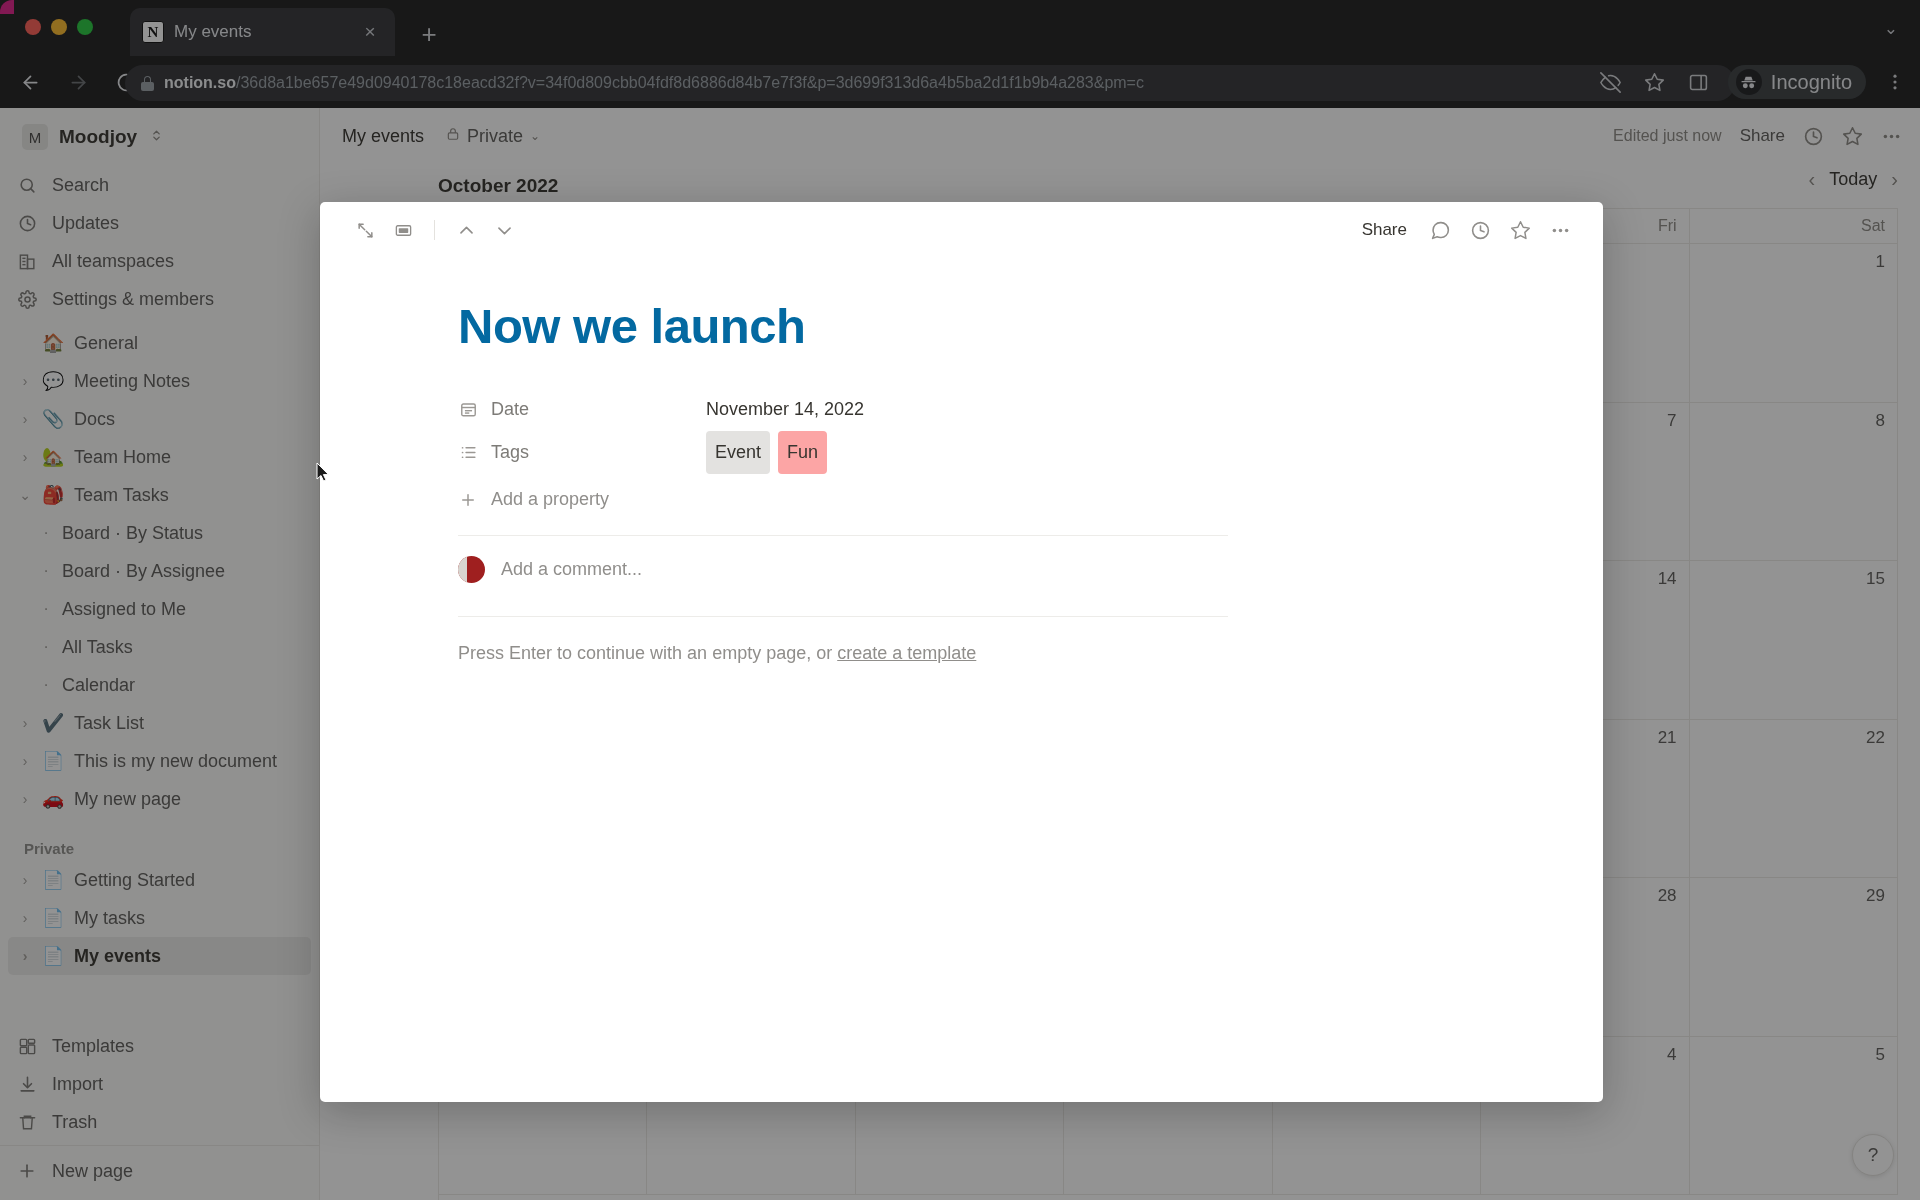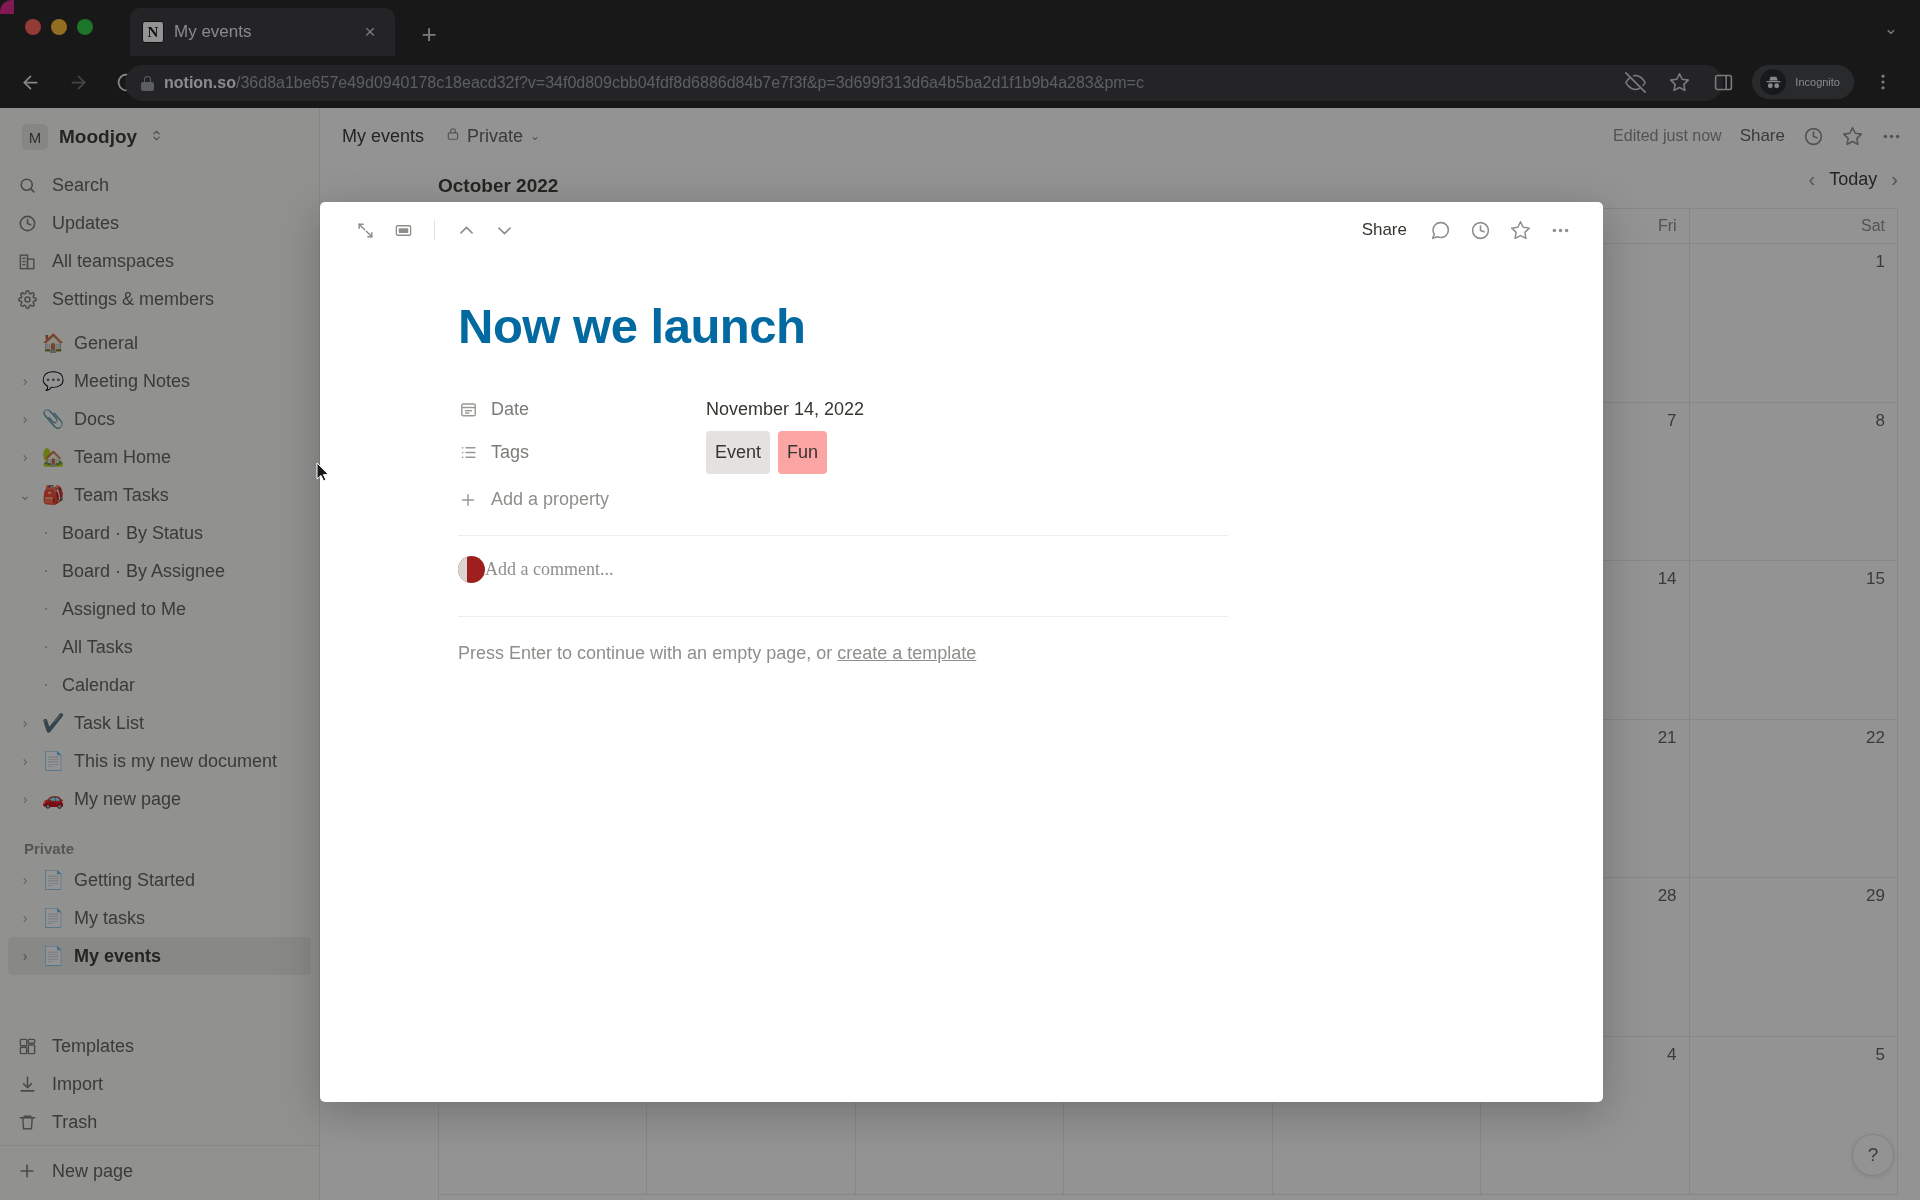--- a/index.html
+++ b/index.html
@@ -50,21 +50,21 @@
   .newtab {
     position: absolute; top: 20px; left: 415px; width: 28px; height: 28px;
     display: flex; align-items: center; justify-content: center;
     color: #d2d4d7; font-size: 26px; font-weight: 300;
   }
   .winchevron {
     position: absolute; top: 18px; right: 22px; color: #c9ccd1; font-size: 17px;
   }
 
   .toolbar {
-    position: absolute; top: 56px; left: 0; right: 12px; height: 52px;
+    position: absolute; top: 56px; left: 0; right: 0; height: 52px;
     background: #1f1f1f; display: flex; align-items: center;
   }
   .nav-btn {
     width: 36px; height: 36px; margin-left: 12px;
     display: flex; align-items: center; justify-content: center;
     color: #e8eaed; font-size: 22px;
   }
   .nav-btn.fwd { color: #6e7276; }
   .omnibox {
     position: absolute; left: 125px; right: 185px; top: 9px; height: 36px;
@@ -85,21 +85,21 @@
   .tb-right { position: absolute; right: 10px; top: 9px; display: flex; align-items: center; gap: 14px; }
   .tb-icon { width: 30px; height: 30px; display: flex; align-items: center; justify-content: center; color: #d2d4d7; }
   .incognito-pill {
     display: flex; align-items: center; gap: 9px; height: 34px;
     padding: 0 14px 0 8px; border-radius: 17px; background: #3c4043;
   }
   .incog-avatar {
     width: 26px; height: 26px; border-radius: 50%; background: #202124;
     display: flex; align-items: center; justify-content: center;
   }
-  .incognito-pill span { color: #e8eaed; font-size: 11px; }
+  .incognito-pill span { color: #e8eaed; font-size: 20px; }
 
   
   .app {
     position: absolute; top: 108px; left: 0; right: 0; bottom: 0;
     background: #ffffff; display: flex;
   }
 
   
   .sidebar {
     width: 320px; flex: none; background: #fbfbfa;
@@ -266,21 +266,21 @@
   .tag.red { background: #fca5a5; }
 
   .add-prop {
     display: flex; align-items: center; gap: 13px; height: 43px;
     margin-top: 4px; font-size: 18px; color: #908e8b;
   }
   .add-ico { width: 20px; display: flex; align-items: center; justify-content: center; font-size: 21px; color: #9b9894; }
 
   .divider { height: 1px; background: #edece9; margin: 14px 0 0 0; width: 770px; }
 
-  .comment-row { display: flex; align-items: center; height: 66px; font-family: Liberation Serif, serif; }
+  .comment-row { display: flex; align-items: center; gap: 16px; height: 66px; }
   .avatar {
     width: 27px; height: 27px; border-radius: 50%; flex: none;
     background: #9f1f1f; position: relative; overflow: hidden;
   }
   .avatar::after {
     content: ""; position: absolute; left: 0; top: 0; width: 9px; height: 27px;
     background: #d9d5d0;
   }
   .comment-ph { font-size: 18px; color: #908e8b; }
 

